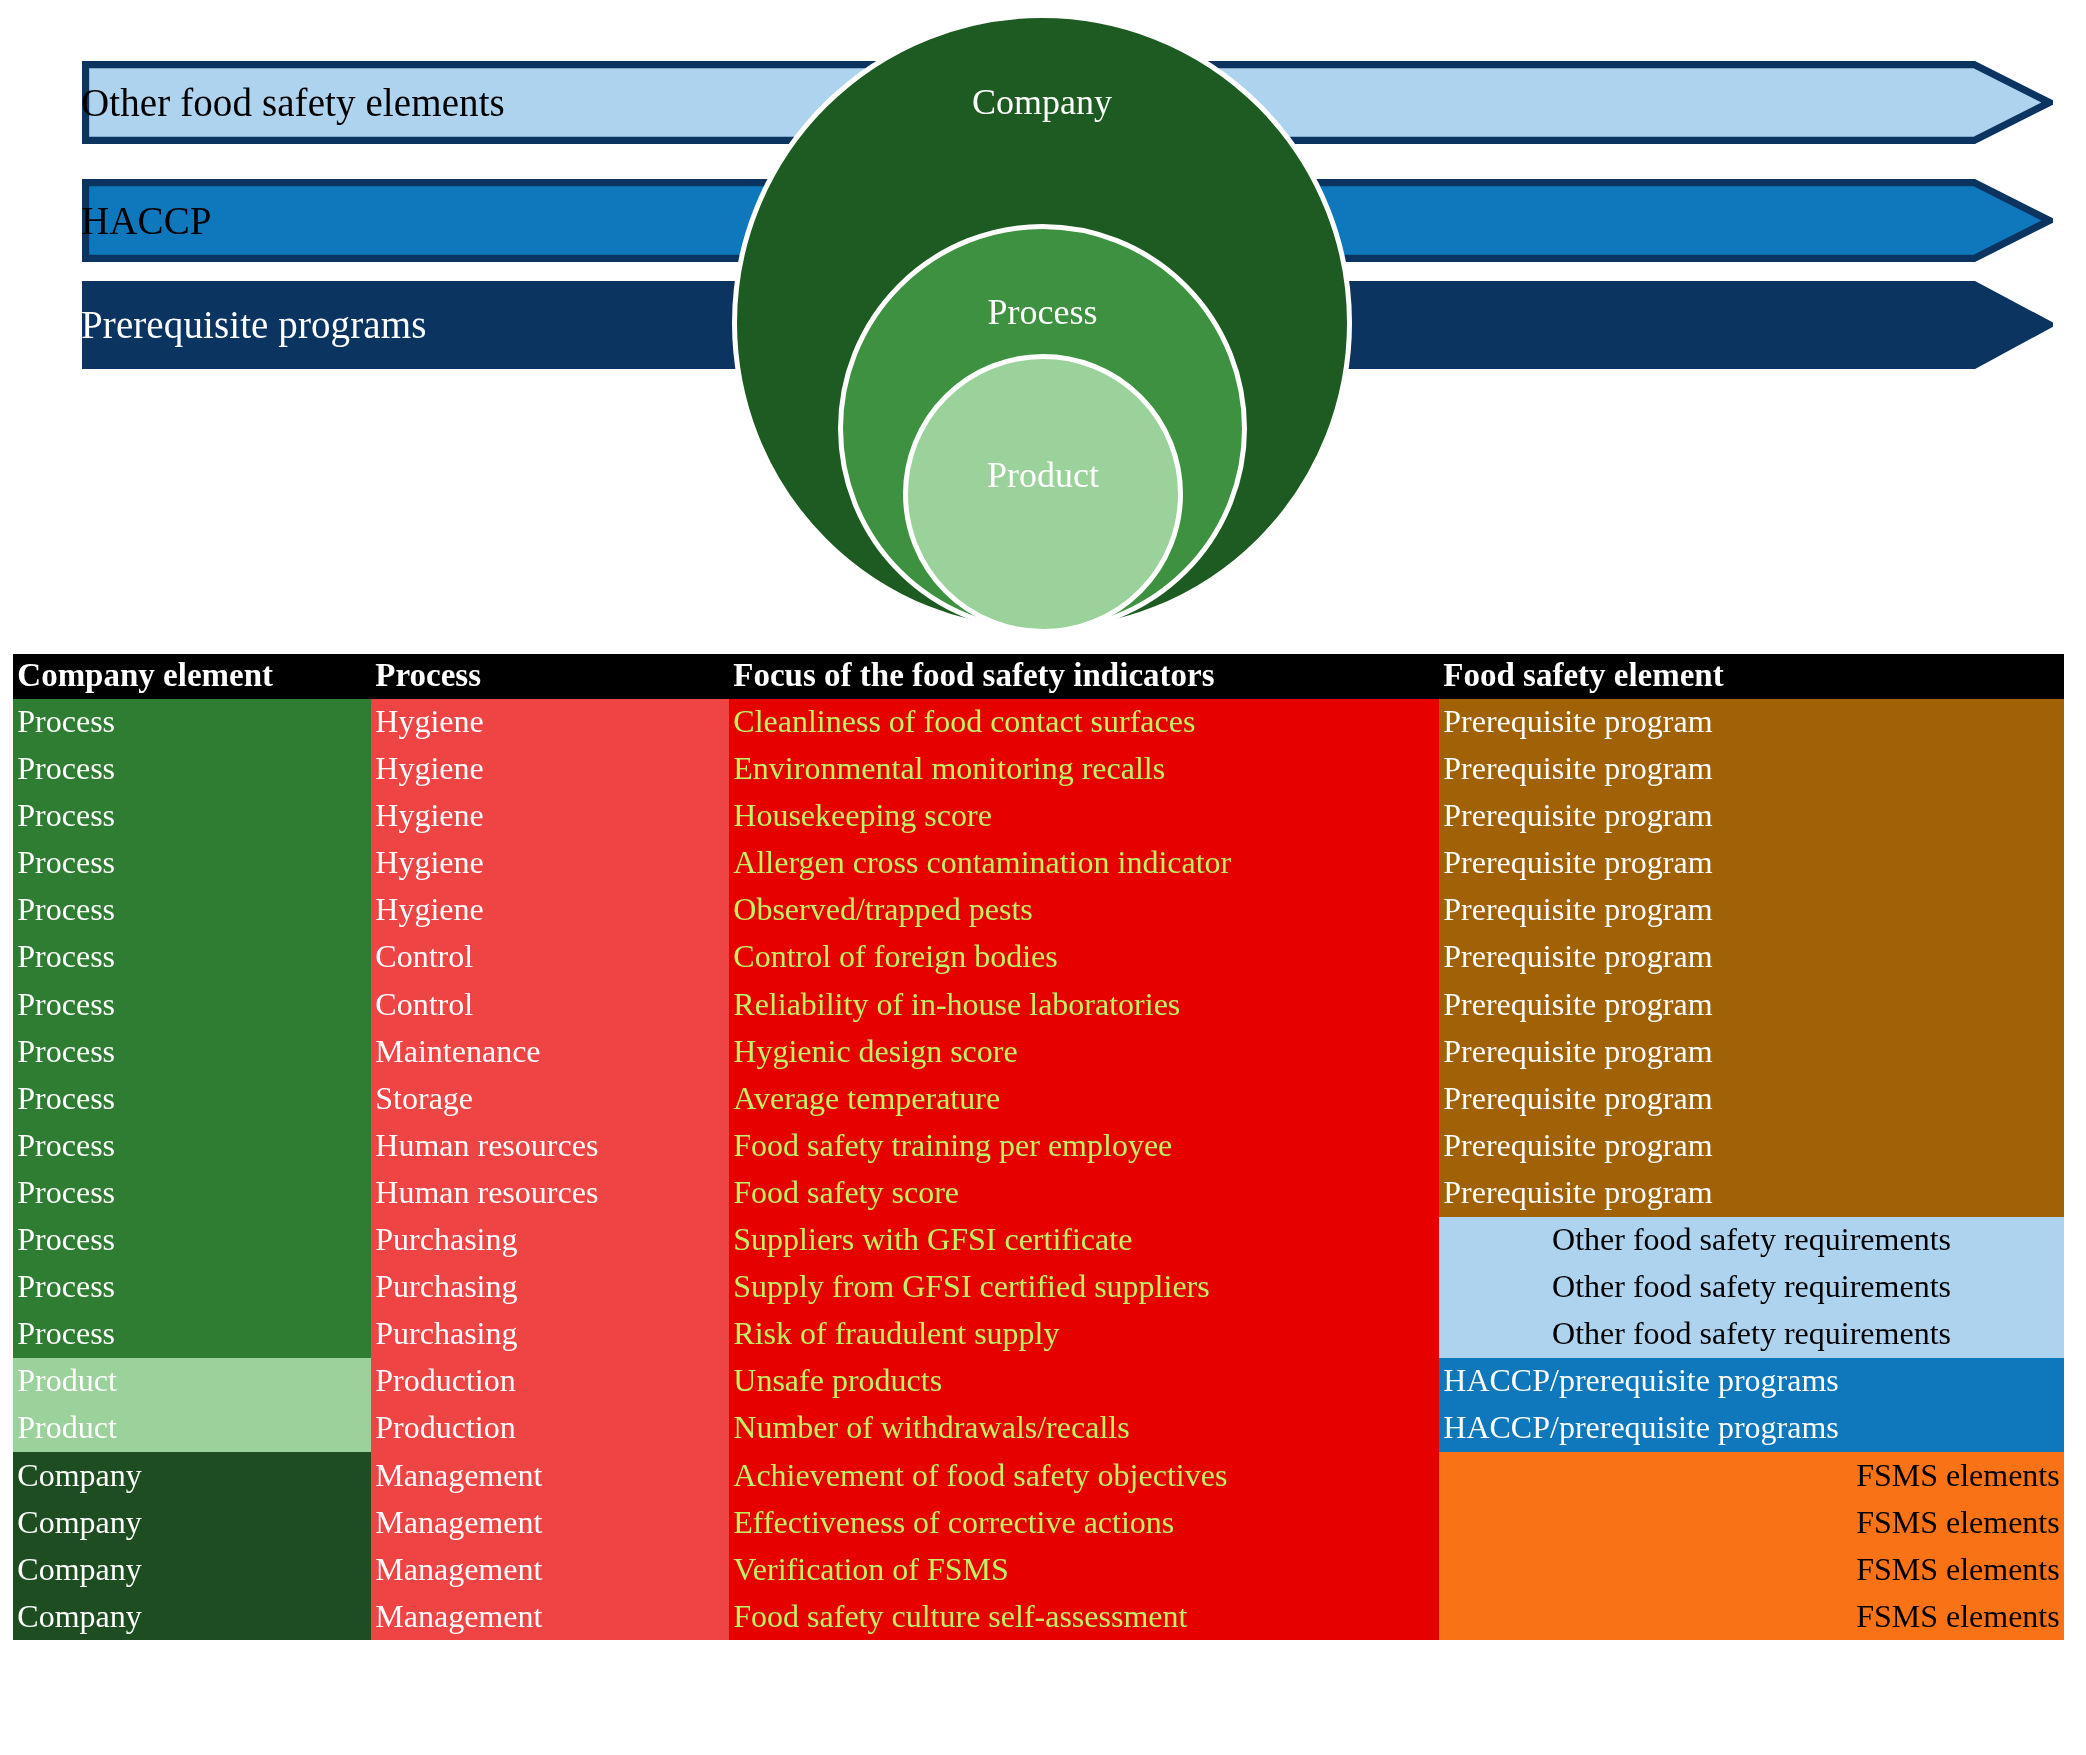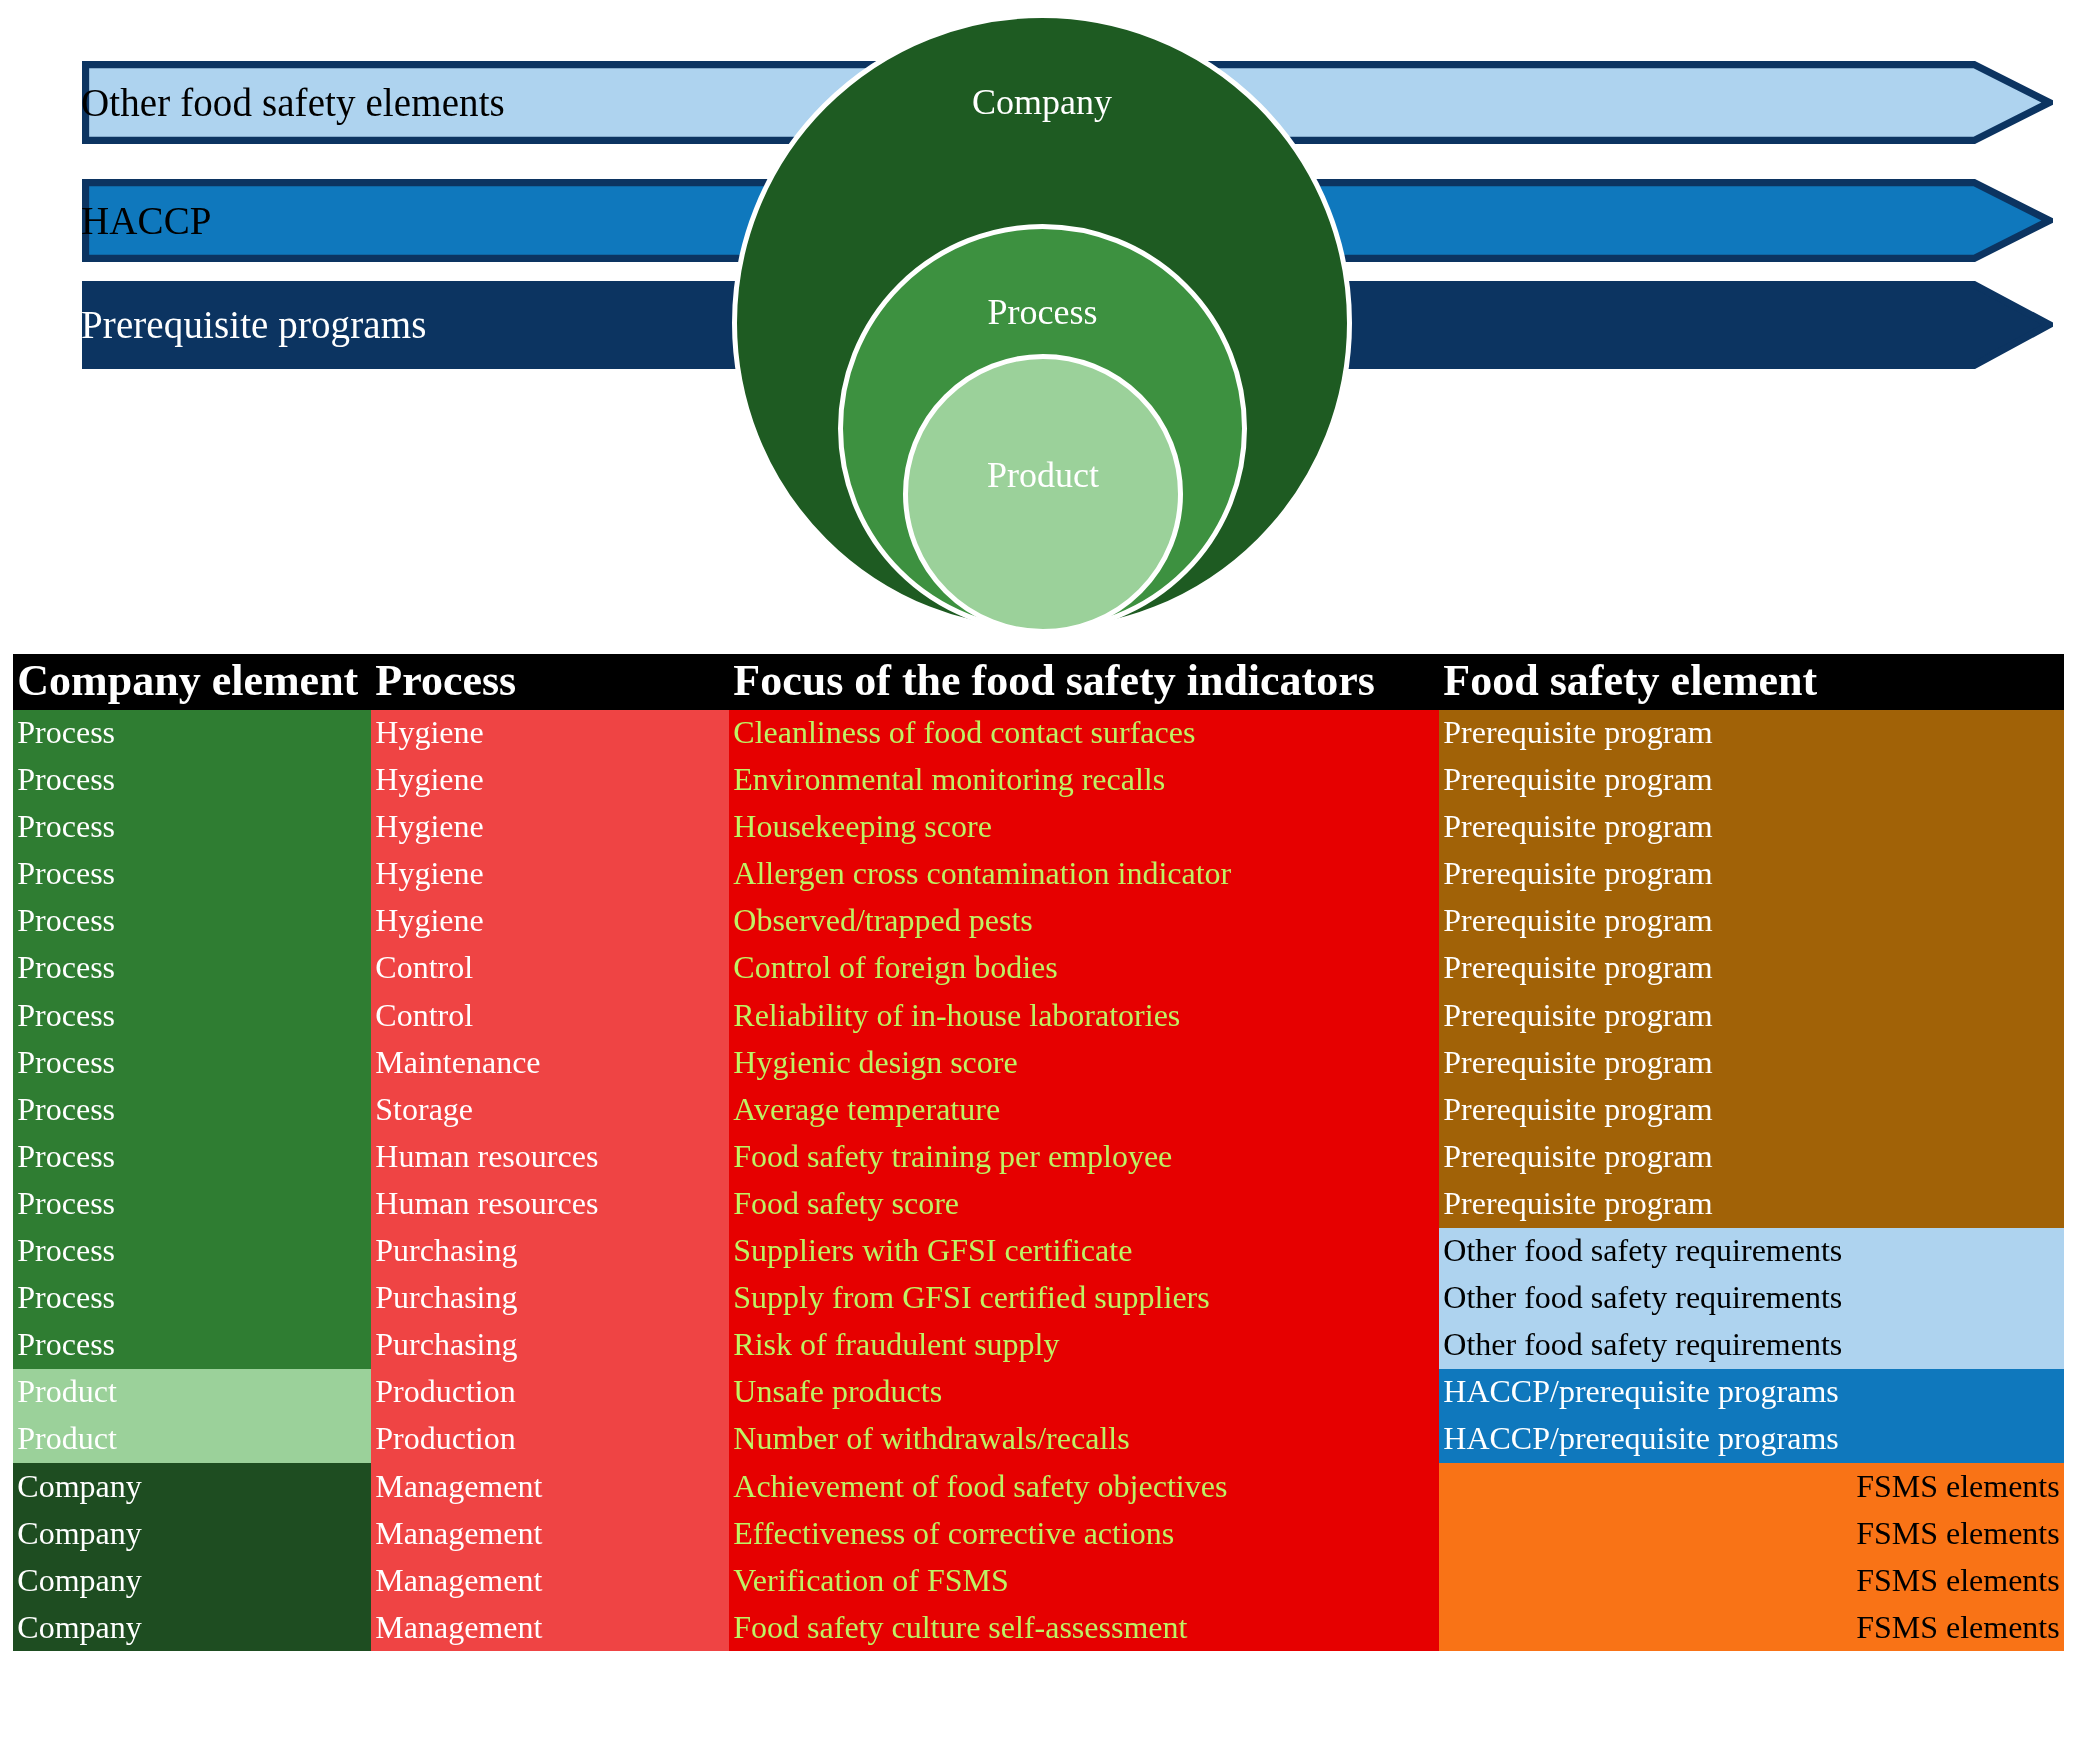--- a/index.html
+++ b/index.html
@@ -86,21 +86,21 @@
   }
   #tbl col.c1 { width: 358px; }
   #tbl col.c2 { width: 358px; }
   #tbl col.c3 { width: 710px; }
   #tbl col.c4 { width: 625px; }
 
   #tbl thead th {
     background: #000000;
     color: #ffffff;
     font-weight: bold;
-    font-size: 44px;
+    font-size: 33px;
     text-align: left;
     padding: 5px 4.3px 6.5px 4.3px;
     line-height: 1.0;
     white-space: nowrap;
   }
   #tbl tbody td {
     font-size: 32px;
     line-height: 1.0;
     padding: 6.5px 4.3px 8.6px 4.3px;
     white-space: nowrap;
@@ -113,21 +113,21 @@
   td.e-company { background: #1e4d21; color: #ffffff; }
 
   
   td.p-cell { background: #ef4444; color: #ffffff; }
 
   
   td.f-cell { background: #e60000; color: #bef264; }
 
   
   td.s-prereq { background: #a16207; color: #ffffff; }
-  td.s-other  { background: #aed3ef; color: #000000; }
+  td.s-other  { background: #aed3ef; color: #000000; text-align: center; }
   td.s-haccp  { background: #0f78bd; color: #ffffff; }
   td.s-fsms   { background: #f97316; color: #000000; text-align: right; }
 </style>
 </head>
 <body>
 
 <div id="root">
 
   <div id="diagram">
 

